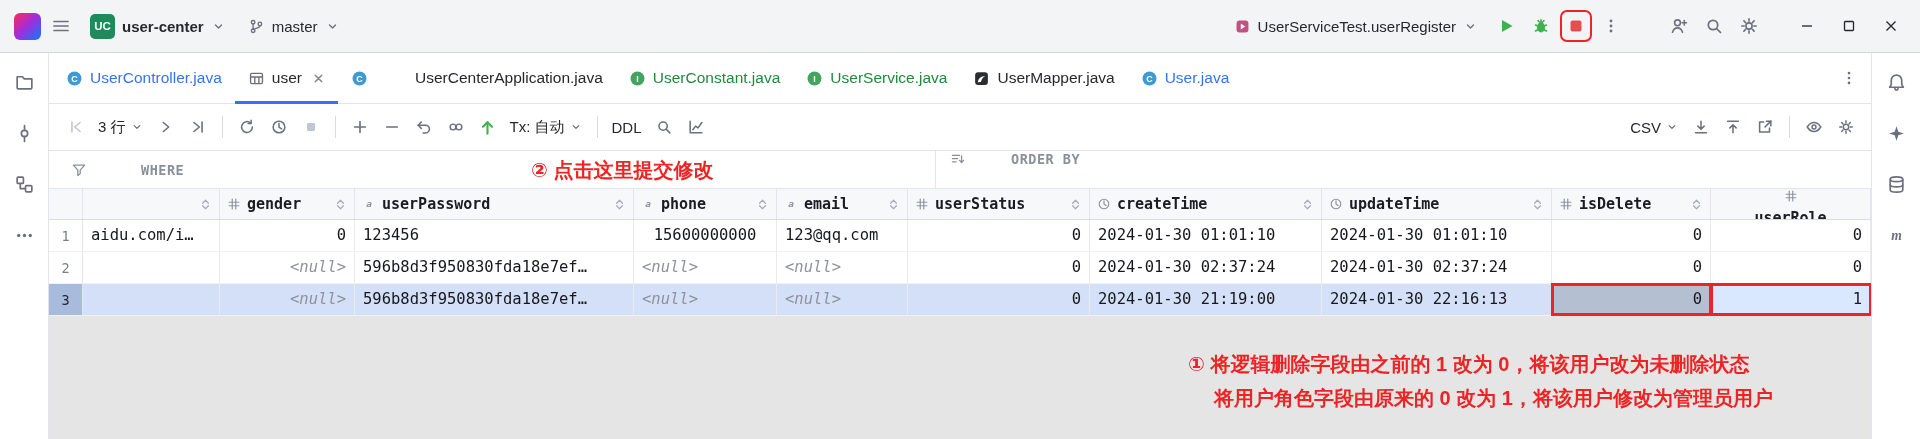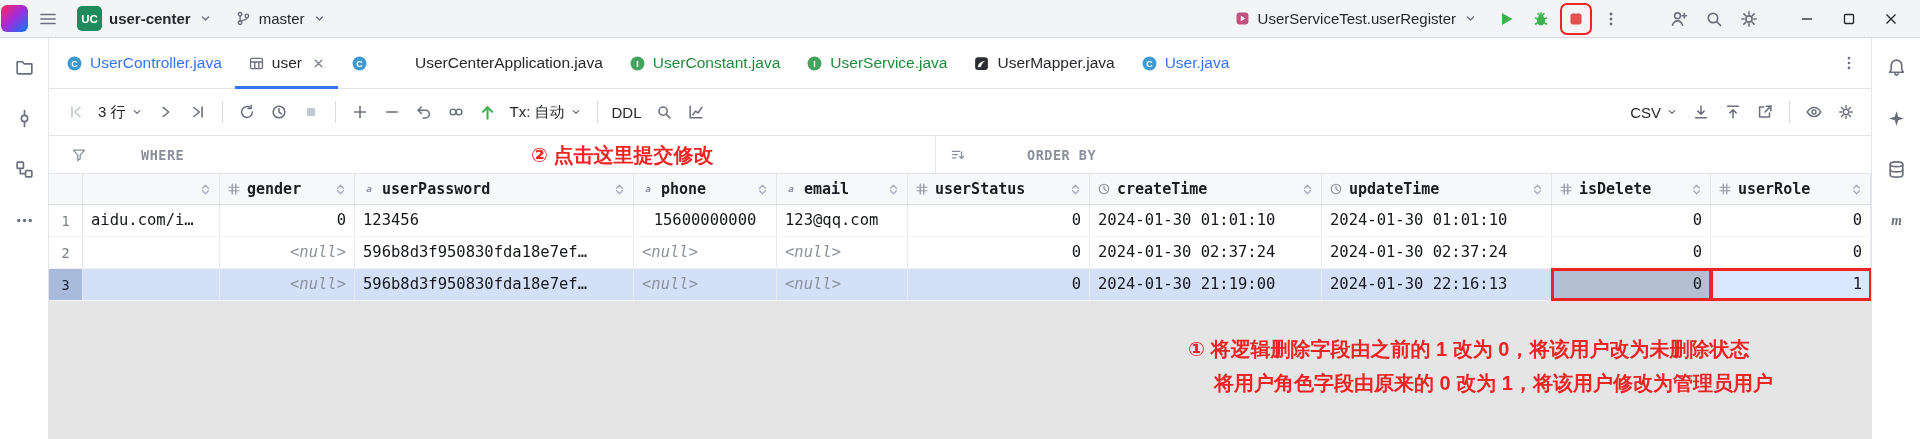--- a/index.html
+++ b/index.html
@@ -5,22 +5,22 @@
   * { box-sizing: border-box; margin: 0; padding: 0; }
   html,body { width:1920px; height:439px; overflow:hidden; }
   body {
     font-family: "Liberation Sans","DejaVu Sans",sans-serif;
     background:#ffffff; color:#27282e; font-size:15px;
   }
   .window { width:1920px; height:439px; display:flex; flex-direction:column; background:#fff; }
 
   
   .titlebar {
-    height:38px; flex:none; background:#f3f4f6; border-bottom:1px solid #d5d7dd;
-    display:flex; align-items:center; padding:0 8px 0 1px; gap:4px;
+    height:53px; flex:none; background:#f3f4f6; border-bottom:1px solid #d5d7dd;
+    display:flex; align-items:center; padding:0 8px 0 14px; gap:4px;
   }
   .ij-logo { width:27px; height:27px; border-radius:6px; flex:none;
     background:linear-gradient(135deg,#fe2857 0%,#a32ddb 48%,#087cfa 100%); }
   .iconbtn { width:32px; height:32px; flex:none; display:flex; align-items:center; justify-content:center;
     background:transparent; border:none; border-radius:6px; cursor:pointer; padding:0; }
   .chip { display:flex; align-items:center; gap:7px; height:34px; padding:0 9px; border:none;
     background:transparent; border-radius:6px; font-size:15px; font-family:inherit; color:#27282e; cursor:pointer; flex:none; }
   .uc-badge { width:25px; height:25px; border-radius:5px; background:#1f8a5b; color:#fff;
     font-size:11.5px; font-weight:700; display:flex; align-items:center; justify-content:center; }
   .bold { font-weight:700; }
@@ -59,21 +59,21 @@
     background:transparent; border:none; font-family:inherit; cursor:pointer; flex:none; white-space:nowrap; }
   .tbtn.submit { height:34px; }
   .tsep { width:1px; height:22px; background:#d8dade; margin:0 7px; flex:none; }
   .tright { margin-left:auto; display:flex; align-items:center; gap:2px; }
 
   
   .filterbar { height:38px; flex:none; display:flex; border-bottom:1px solid #e3e5ea;
     position:relative; background:#fff; }
   .fb-left { width:887px; flex:none; display:flex; align-items:center; gap:9px; padding-left:22px;
     border-right:1px solid #e3e5ea; cursor:text; }
-  .fb-right { flex:1; display:flex; align-items:center; gap:16px; padding-left:14px; cursor:text; }
+  .fb-right { flex:1; display:flex; align-items:flex-start; gap:0; padding-left:14px; cursor:text; }
   .fb-label { font-family:"DejaVu Sans Mono","Liberation Mono",monospace; font-size:13.5px;
     font-weight:700; color:#8a8f9a; letter-spacing:.5px;margin-left:45px; }
   .anno2 { position:absolute; left:482px; top:50%; transform:translateY(-50%);
     color:var(--c-annotation-red,#ee2324); font-weight:700; font-size:20px; white-space:nowrap; }
 
   
   .grid-area { flex:1; position:relative; background:#e5e5e5; overflow:hidden;
     font-family:"DejaVu Sans Mono","Liberation Mono",monospace; }
   .t-hrow { display:flex; height:31px; background:#f7f8fa; border-bottom:1px solid #dadce2; }
   .t-corner { width:34px; flex:none; border-right:1px solid #e3e5ea; background:#f7f8fa; }
@@ -578,21 +578,21 @@
                   <path d="M7.5 3v14M12.5 3v14M3 7.5h14M3 12.5h14"></path>
                 </svg>
               </span>
               <span>isDelete</span>
               <span class="sorter">
                 <svg width="13" height="13" viewBox="0 0 20 20" fill="none" stroke="#a8adbd" stroke-width="2" stroke-linecap="round" stroke-linejoin="round">
                   <path d="M5.5 8L10 3.5 14.5 8M5.5 12L10 16.5 14.5 12"></path>
                 </svg>
               </span>
             </div>
-            <div class="t-hcell" style="width: 160px;">
+            <div class="t-hcell" style="width: 160px; flex-direction: column;">
               <span style="display: flex;">
                 <svg width="14" height="14" viewBox="0 0 20 20" fill="none" stroke="#8f94a0" stroke-width="1.7" stroke-linecap="round">
                   <path d="M7.5 3v14M12.5 3v14M3 7.5h14M3 12.5h14"></path>
                 </svg>
               </span>
               <span>userRole</span>
               <span class="sorter">
                 <svg width="13" height="13" viewBox="0 0 20 20" fill="none" stroke="#a8adbd" stroke-width="2" stroke-linecap="round" stroke-linejoin="round">
                   <path d="M5.5 8L10 3.5 14.5 8M5.5 12L10 16.5 14.5 12"></path>
                 </svg>

